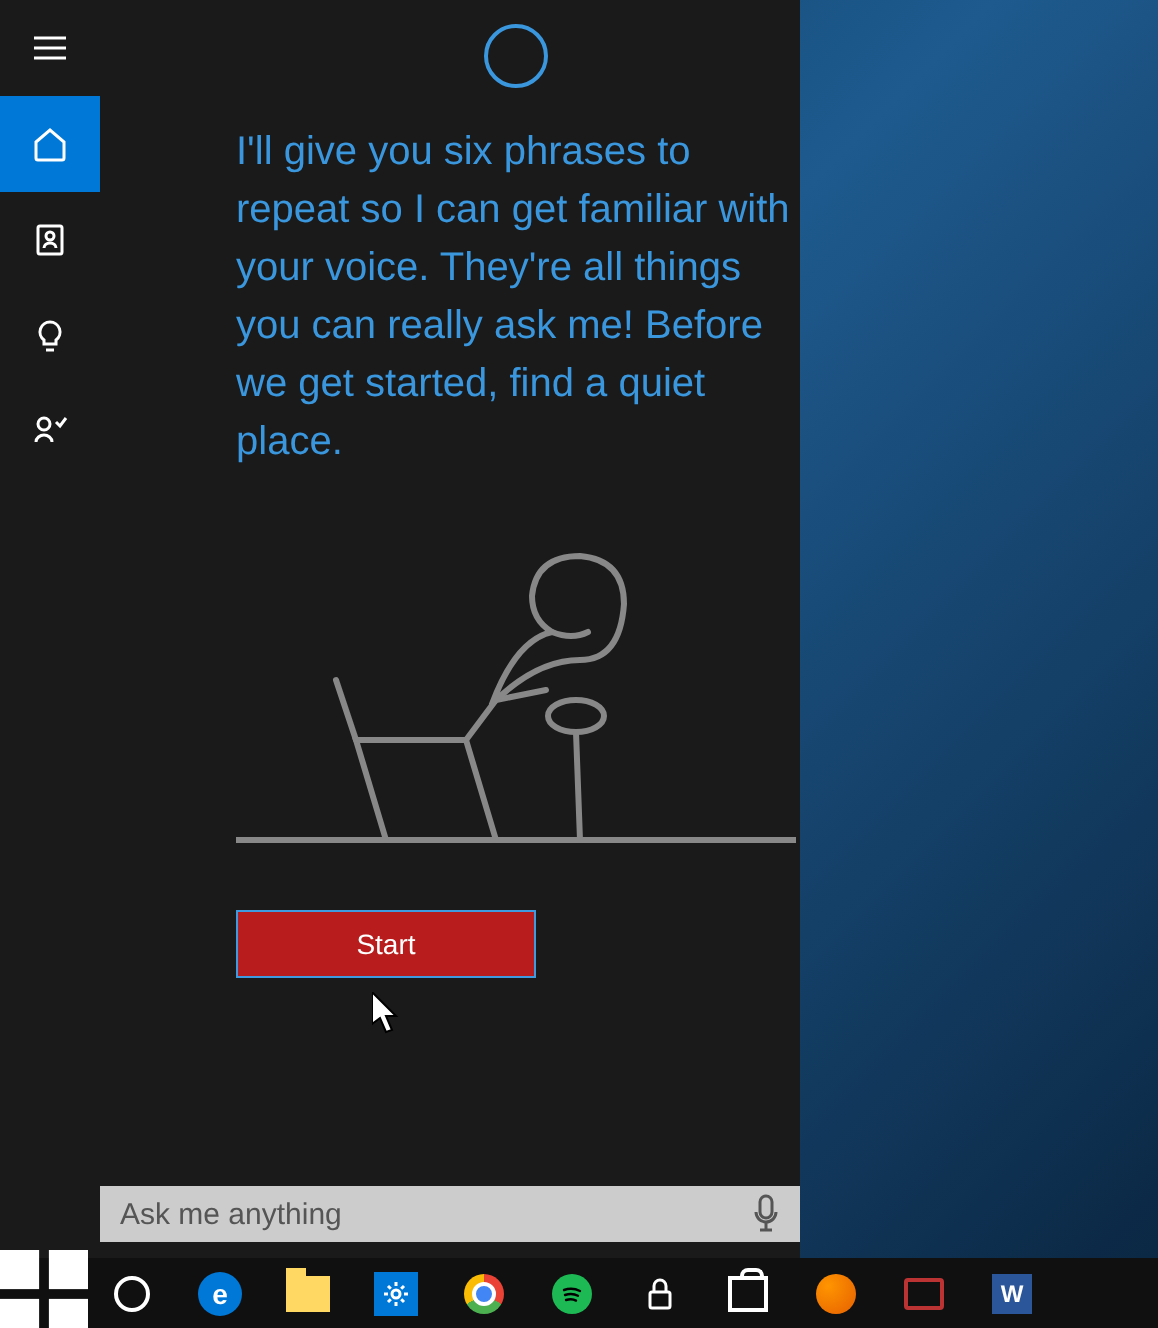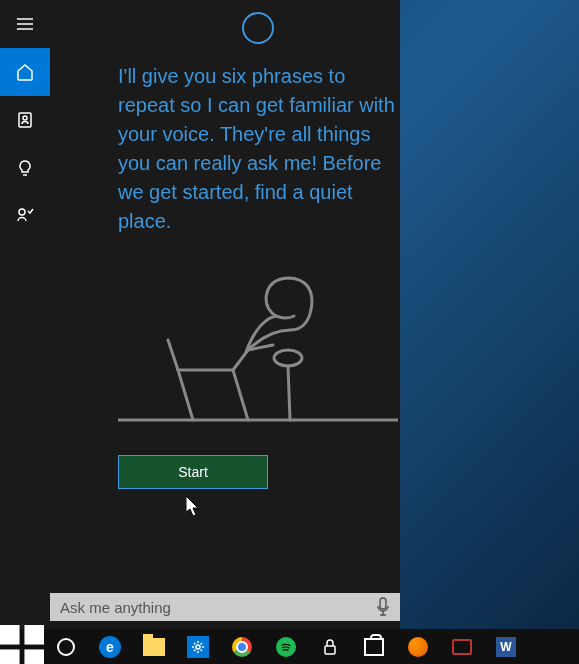--- a/index.html
+++ b/index.html
@@ -11,21 +11,21 @@
 .sidebar-item.selected { background: #0078d7; }
 .sidebar-item svg { width: 20px; height: 20px; }
 .main-area { flex: 1; display: flex; flex-direction: column; }
 .logo-area { height: 56px; display: flex; align-items: center; justify-content: center; }
 .cortana-ring { width: 32px; height: 32px; border: 2px solid #3a96dd; border-radius: 50%; }
 .content { padding: 6px 20px 0 20px; flex: 1; display: flex; flex-direction: column; }
 .instruction-text { color: #3a96dd; font-size: 20px; line-height: 1.45; font-weight: 300; }
 .illustration { margin-top: 34px; display: flex; justify-content: center; }
 .illustration svg { width: 280px; height: 155px; }
 .start-btn-row { margin-top: 30px; padding-bottom: 20px; }
-.start-btn { width: 150px; height: 34px; background: #14532d; border: 1px solid #409ae0; color: #fff; font-size: 14px; cursor: pointer; position: relative; }
+.start-btn { width: 150px; height: 34px; background: #b91c1c; border: 1px solid #409ae0; color: #fff; font-size: 14px; cursor: pointer; position: relative; }
 .cursor { position: absolute; left: 186px; top: 496px; pointer-events: none; }
 .search-bar { position: absolute; left: 50px; top: 593px; width: 350px; height: 28px; background: #cccccc; display: flex; align-items: center; padding: 0 10px; }
 .search-input { flex: 1; background: transparent; border: none; outline: none; font-size: 15px; color: #333; font-family: "Segoe UI", sans-serif; }
 .search-input::placeholder { color: #555; }
 .mic-icon { color: #555; }
 .taskbar { position: absolute; left: 0; bottom: 0; width: 579px; height: 35px; background: #101010; display: flex; align-items: center; }
 .tb-item { width: 44px; height: 35px; display: flex; align-items: center; justify-content: center; cursor: pointer; }
 .tb-cortana-ring { width: 18px; height: 18px; border: 2px solid #fff; border-radius: 50%; }
 .tb-edge { width: 22px; height: 22px; background: #0078d7; border-radius: 50%; display: flex; align-items: center; justify-content: center; color: #fff; font-weight: bold; font-size: 14px; }
 .tb-folder { width: 22px; height: 18px; background: #ffd864; position: relative; }

